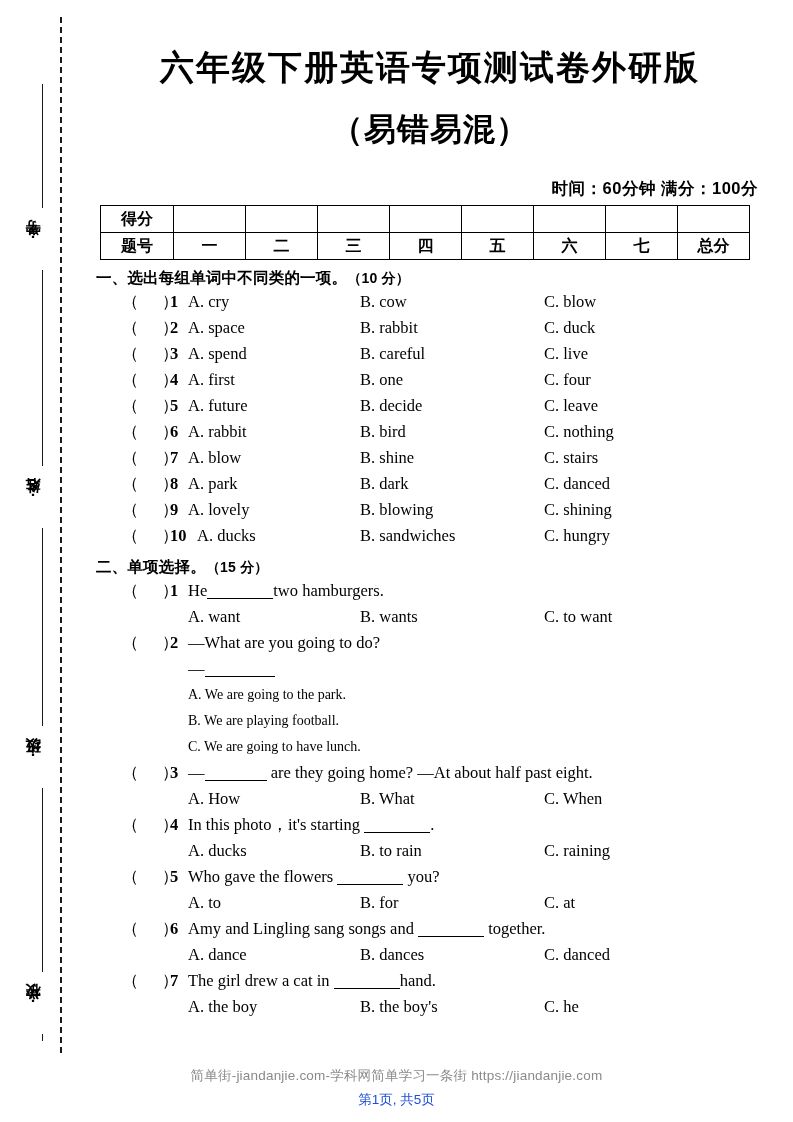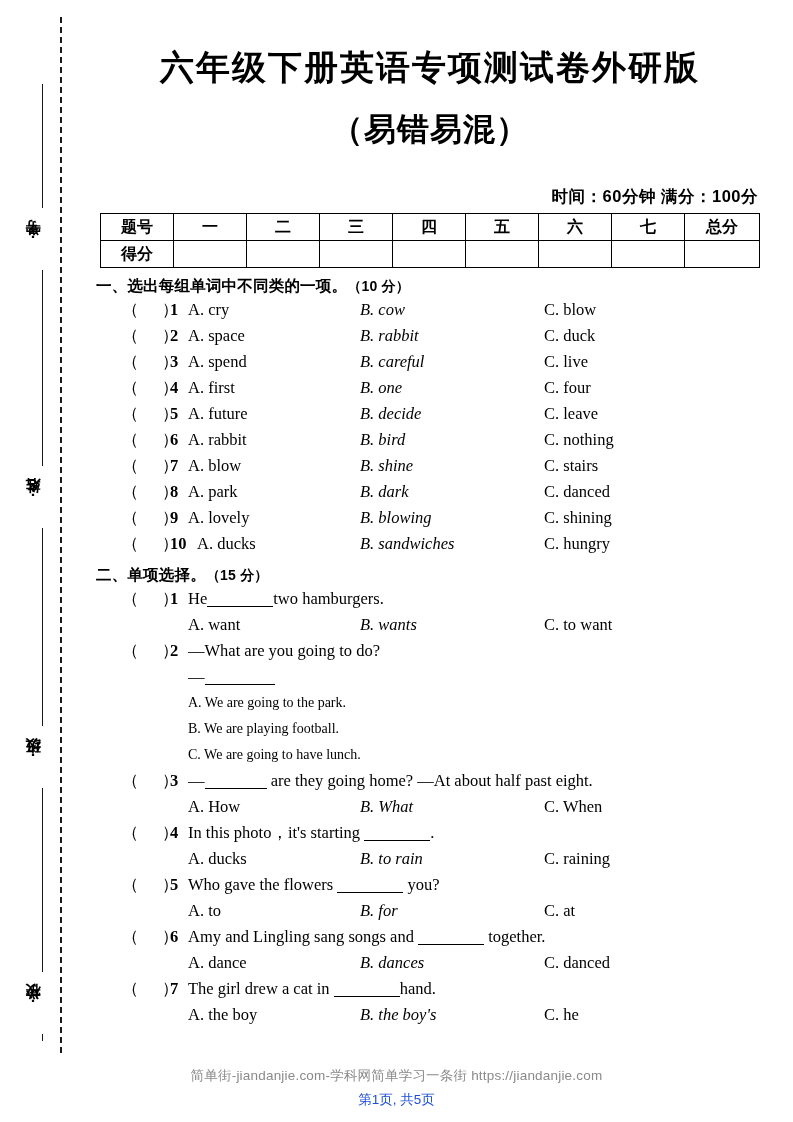--- a/index.html
+++ b/index.html
@@ -85,21 +85,21 @@
     line-height: 54px;
     margin-top: 6px;
   }
 
   
   #meta-line {
     text-align: right;
     font-size: 16.5px;
     font-weight: bold;
     font-family: "Liberation Sans", "DejaVu Sans", sans-serif;
-    margin-top: 30px;
+    margin-top: 22px;
     padding-right: 2px;
     letter-spacing: 0.5px;
   }
 
   
   #score-table {
     margin-top: 5px;
     border-collapse: collapse;
     width: 650px;
     table-layout: fixed;
@@ -162,21 +162,21 @@
     position: absolute;
     left: 88px;
     font-size: 16.5px;
   }
 
   .opt {
     position: absolute;
     font-size: 16.5px;
   }
   .optA { left: 88px; }
-  .optB { left: 260px; font-style: italic; }
+  .optB { left: 260px; }
   .optC { left: 444px; }
 
   
   .opt-stack {
     position: absolute;
     left: 88px;
     font-size: 14px;
   }
 
   .blank {
@@ -226,42 +226,42 @@
 
   <div id="title-block">
     <div class="title-line">六年级下册英语专项测试卷外研版</div>
     <div class="title-sub">（易错易混）</div>
   </div>
 
   <div id="meta-line">时间：60分钟  满分：100分</div>
 
   <table id="score-table">
     <tbody>
+      <tr>
+        <td class="rowhead">得分</td>
+        <td></td>
+        <td></td>
+        <td></td>
+        <td></td>
+        <td></td>
+        <td></td>
+        <td></td>
+        <td></td>
+      </tr>
       <tr>
         <td class="rowhead">题号</td>
         <td class="numcol">一</td>
         <td class="numcol">二</td>
         <td class="numcol">三</td>
         <td class="numcol">四</td>
         <td class="numcol">五</td>
         <td class="numcol">六</td>
         <td class="numcol">七</td>
         <td class="totalcol">总分</td>
       </tr>
-      <tr>
-        <td class="rowhead">得分</td>
-        <td></td>
-        <td></td>
-        <td></td>
-        <td></td>
-        <td></td>
-        <td></td>
-        <td></td>
-        <td></td>
-      </tr>
     </tbody>
   </table>
 
   <div class="section-heading">
     <span>一、选出每组单词中不同类的一项。</span><span class="pts">（10 分）</span>
   </div>
 
   <div>
 
     <div class="qrow">

